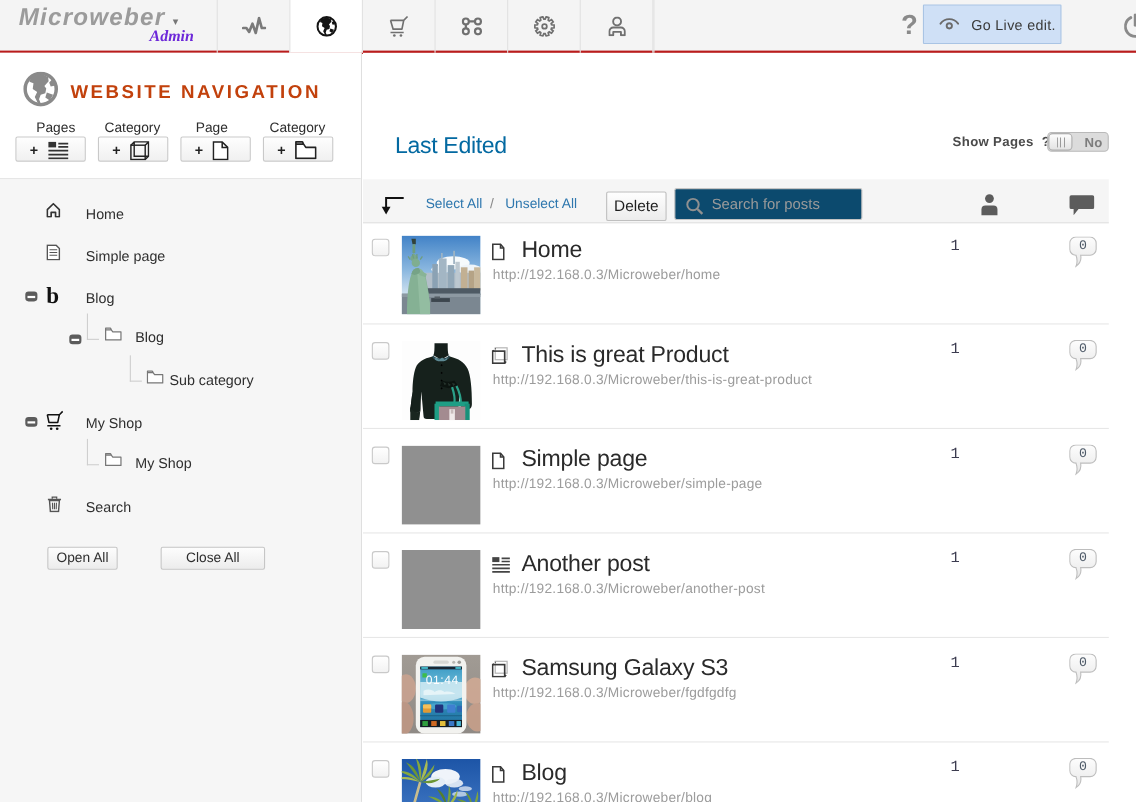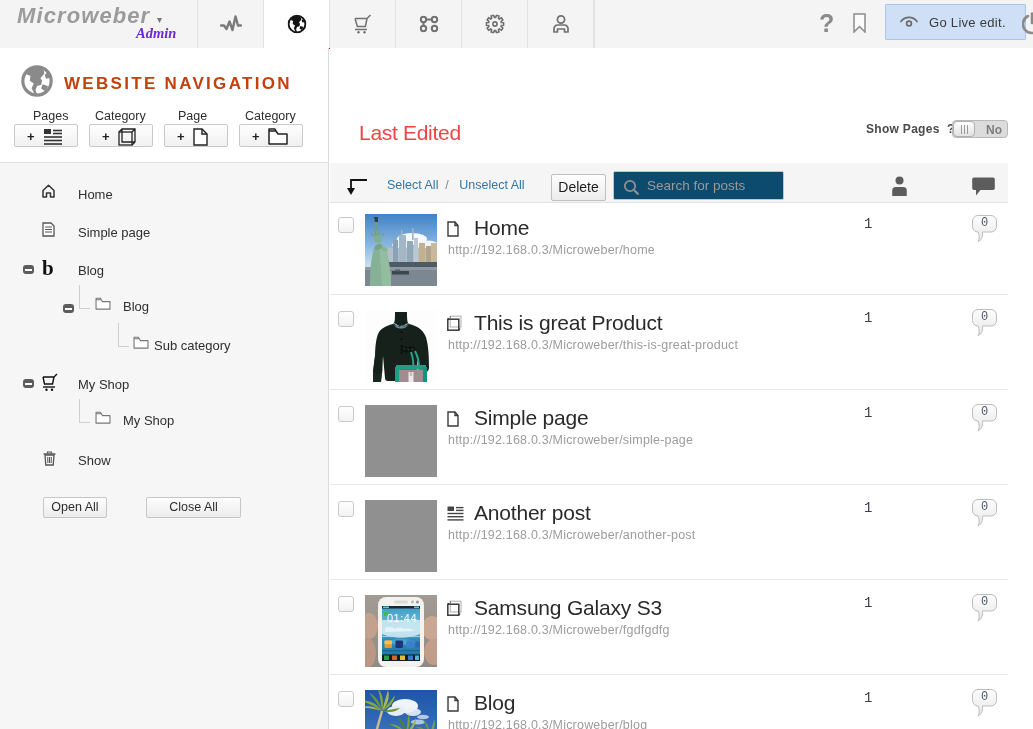--- a/index.html
+++ b/index.html
@@ -2,31 +2,31 @@
 <html><head>
 <meta charset="utf-8">
 <style>
 * { margin:0; padding:0; box-sizing:border-box; }
 html,body { width:1033px; height:729px; overflow:hidden; background:#fff;
   font-family:"Liberation Sans", sans-serif; }
 #page { position:relative; width:1033px; height:729px; }
 
 
 #topbar { position:absolute; left:0; top:0; width:1033px; height:49px;
-  background:#f4f4f4; border-bottom:1px solid #b91c1c;text-decoration:underline; }
+  background:#f4f4f4; border-bottom:3px solid #b91c1c;text-decoration:underline; }
 .logo { position:absolute; left:17px; top:3px; font-style:italic; font-weight:bold;
   font-size:22px; color:#9b9b9b; letter-spacing:1.1px;}
 .caret2 { position:absolute; left:157px; top:14px; font-size:10px; color:#777; }
 .admin { position:absolute; left:136px; top:25px; font-family:"Liberation Serif",serif;
   font-style:italic; font-weight:bold; font-size:14.5px; color:#6d28d9; }
 .tab { position:absolute; top:0; height:48px; width:66px; border-left:1px solid #e2e2e2; }
 .tab.active { background:#fff; }
 .tab svg { position:absolute; left:50%; top:50%; transform:translate(-50%,-50%); }
 #helpq { position:absolute; left:819px; top:9px; font-size:25px; font-weight:bold; color:#8a8a8a; }
-#golive { position:absolute; left:885px; top:4px; width:141px; height:36px;
+#golive { position:absolute; left:839px; top:4px; width:126px; height:36px;
   background:#cfe0f6; border:1px solid #a9c4e4; border-radius:1px; }
 #golive span { position:absolute; left:43px; top:10px; font-size:13px; color:#3a3a3a;
   white-space:nowrap; letter-spacing:0.3px; }
 #poweric { position:absolute; left:1022px; top:12px; }
 
 
 #sidebar { position:absolute; left:0; top:48px; width:329px; height:681px;
   background:#fff; border-right:1px solid #dcdcdc; }
 #sideheader { position:absolute; left:0; top:0; width:328px; height:115px; background:#fff;
   border-bottom:1px solid #e0e0e0;}
@@ -43,21 +43,21 @@
 .toggle-minus { position:absolute; width:11px; height:9px; background:#5c5c5c; border-radius:3px; }
 .toggle-minus:after { content:""; position:absolute; left:2px; top:3.5px; width:7px; height:2px; background:#fff; }
 .conn-v { position:absolute; width:1px; background:#cfcfcf; }
 .conn-h { position:absolute; height:1px; background:#cfcfcf; }
 .sbtn { position:absolute; height:21px; background:linear-gradient(#fdfdfd,#ececec);
   border:1px solid #c6c6c6; border-radius:2px; font-size:12.5px; color:#2e2e2e;
   text-align:center; line-height:19px; }
 
 
 #content { position:absolute; left:330px; top:48px; width:703px; height:681px; background:#fff; }
-h1 { position:absolute; left:29px; top:73px; font-size:21px; font-weight:normal; color:#ef4444; letter-spacing:-0.3px;}
+h1 { position:absolute; left:29px; top:73px; font-size:21px; font-weight:normal; color:#0369a1; letter-spacing:-0.3px;}
 #showpages { position:absolute; left:536px; top:74px; font-size:12px; font-weight:bold; color:#4a4a4a; letter-spacing:0.3px;}
 #toggle { position:absolute; left:622px; top:72px; width:56px; height:18px;
   background:#dcdcdc; border:1px solid #b9b9b9; border-radius:4px; }
 #toggle .knob { position:absolute; left:0px; top:0px; width:22px; height:16px;
   background:linear-gradient(#fdfdfd,#e3e3e3); border:1px solid #b0b0b0; border-radius:4px; }
 #toggle .grip { position:absolute; left:7px; top:3px; width:8px; height:9px;
   background:repeating-linear-gradient(90deg,#9a9a9a 0,#9a9a9a 1px,transparent 1px,transparent 3px); }
 #toggle .no { position:absolute; left:33px; top:2px; font-size:12px; font-weight:bold; color:#7d7d7d; }
 
 #toolbar { position:absolute; left:0; top:115px; width:678px; height:40px;
@@ -250,21 +250,21 @@
     <div class="titem" style="left:123px;top:250px">My Shop</div>
 
     <svg style="position:absolute;left:43px;top:288px" width="13" height="15" viewBox="0 0 13 15">
           <path d="M2 4 h9 l-0.8 10 h-7.4 Z" fill="none" stroke="#555" stroke-width="1.3"></path>
           <line x1="0.5" y1="3" x2="12.5" y2="3" stroke="#555" stroke-width="1.4"></line>
           <path d="M4.5 2.5 V1 h4 v1.5" fill="none" stroke="#555" stroke-width="1.2"></path>
           <line x1="4.7" y1="6" x2="4.9" y2="12" stroke="#555" stroke-width="1"></line>
           <line x1="6.5" y1="6" x2="6.5" y2="12" stroke="#555" stroke-width="1"></line>
           <line x1="8.3" y1="6" x2="8.1" y2="12" stroke="#555" stroke-width="1"></line>
         </svg>
-    <div class="titem" style="left:78px;top:290px">Show</div>
+    <div class="titem" style="left:78px;top:290px">Search</div>
 
     <div class="sbtn" style="left:43px;top:334px;width:64px">Open All</div>
     <div class="sbtn" style="left:146px;top:334px;width:95px">Close All</div>
   </div>
 </div>
 
 <div id="content">
   <h1>Last Edited</h1>
   <div id="showpages">Show Pages&nbsp; ?</div>
   <div id="toggle">

